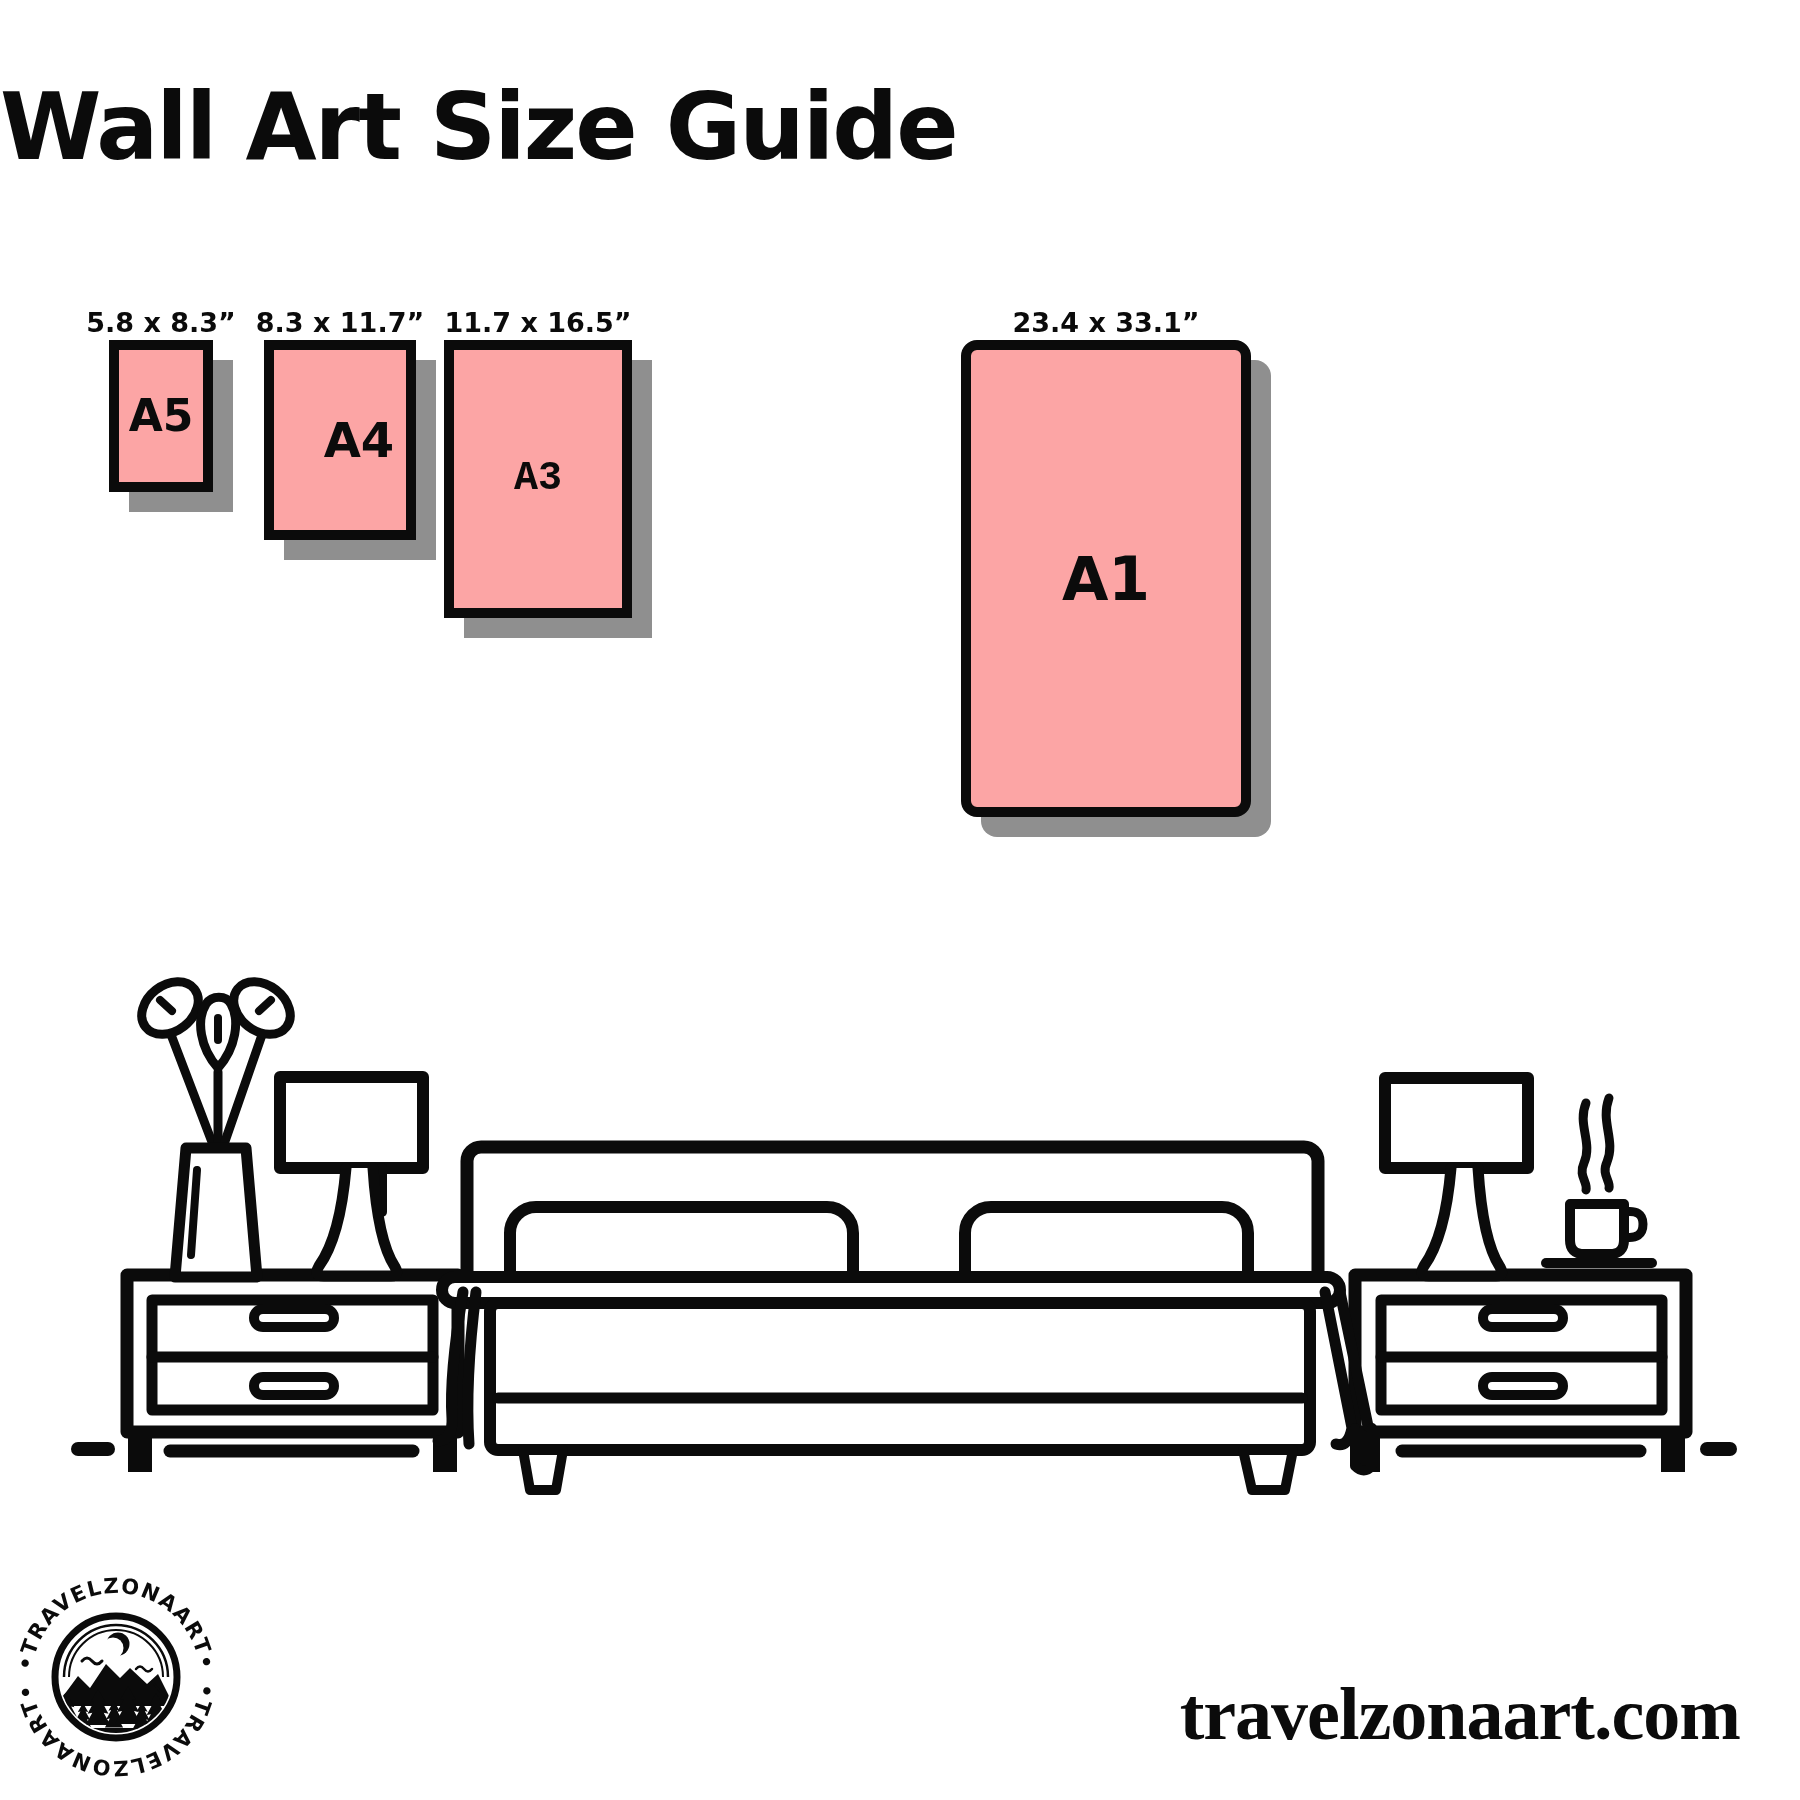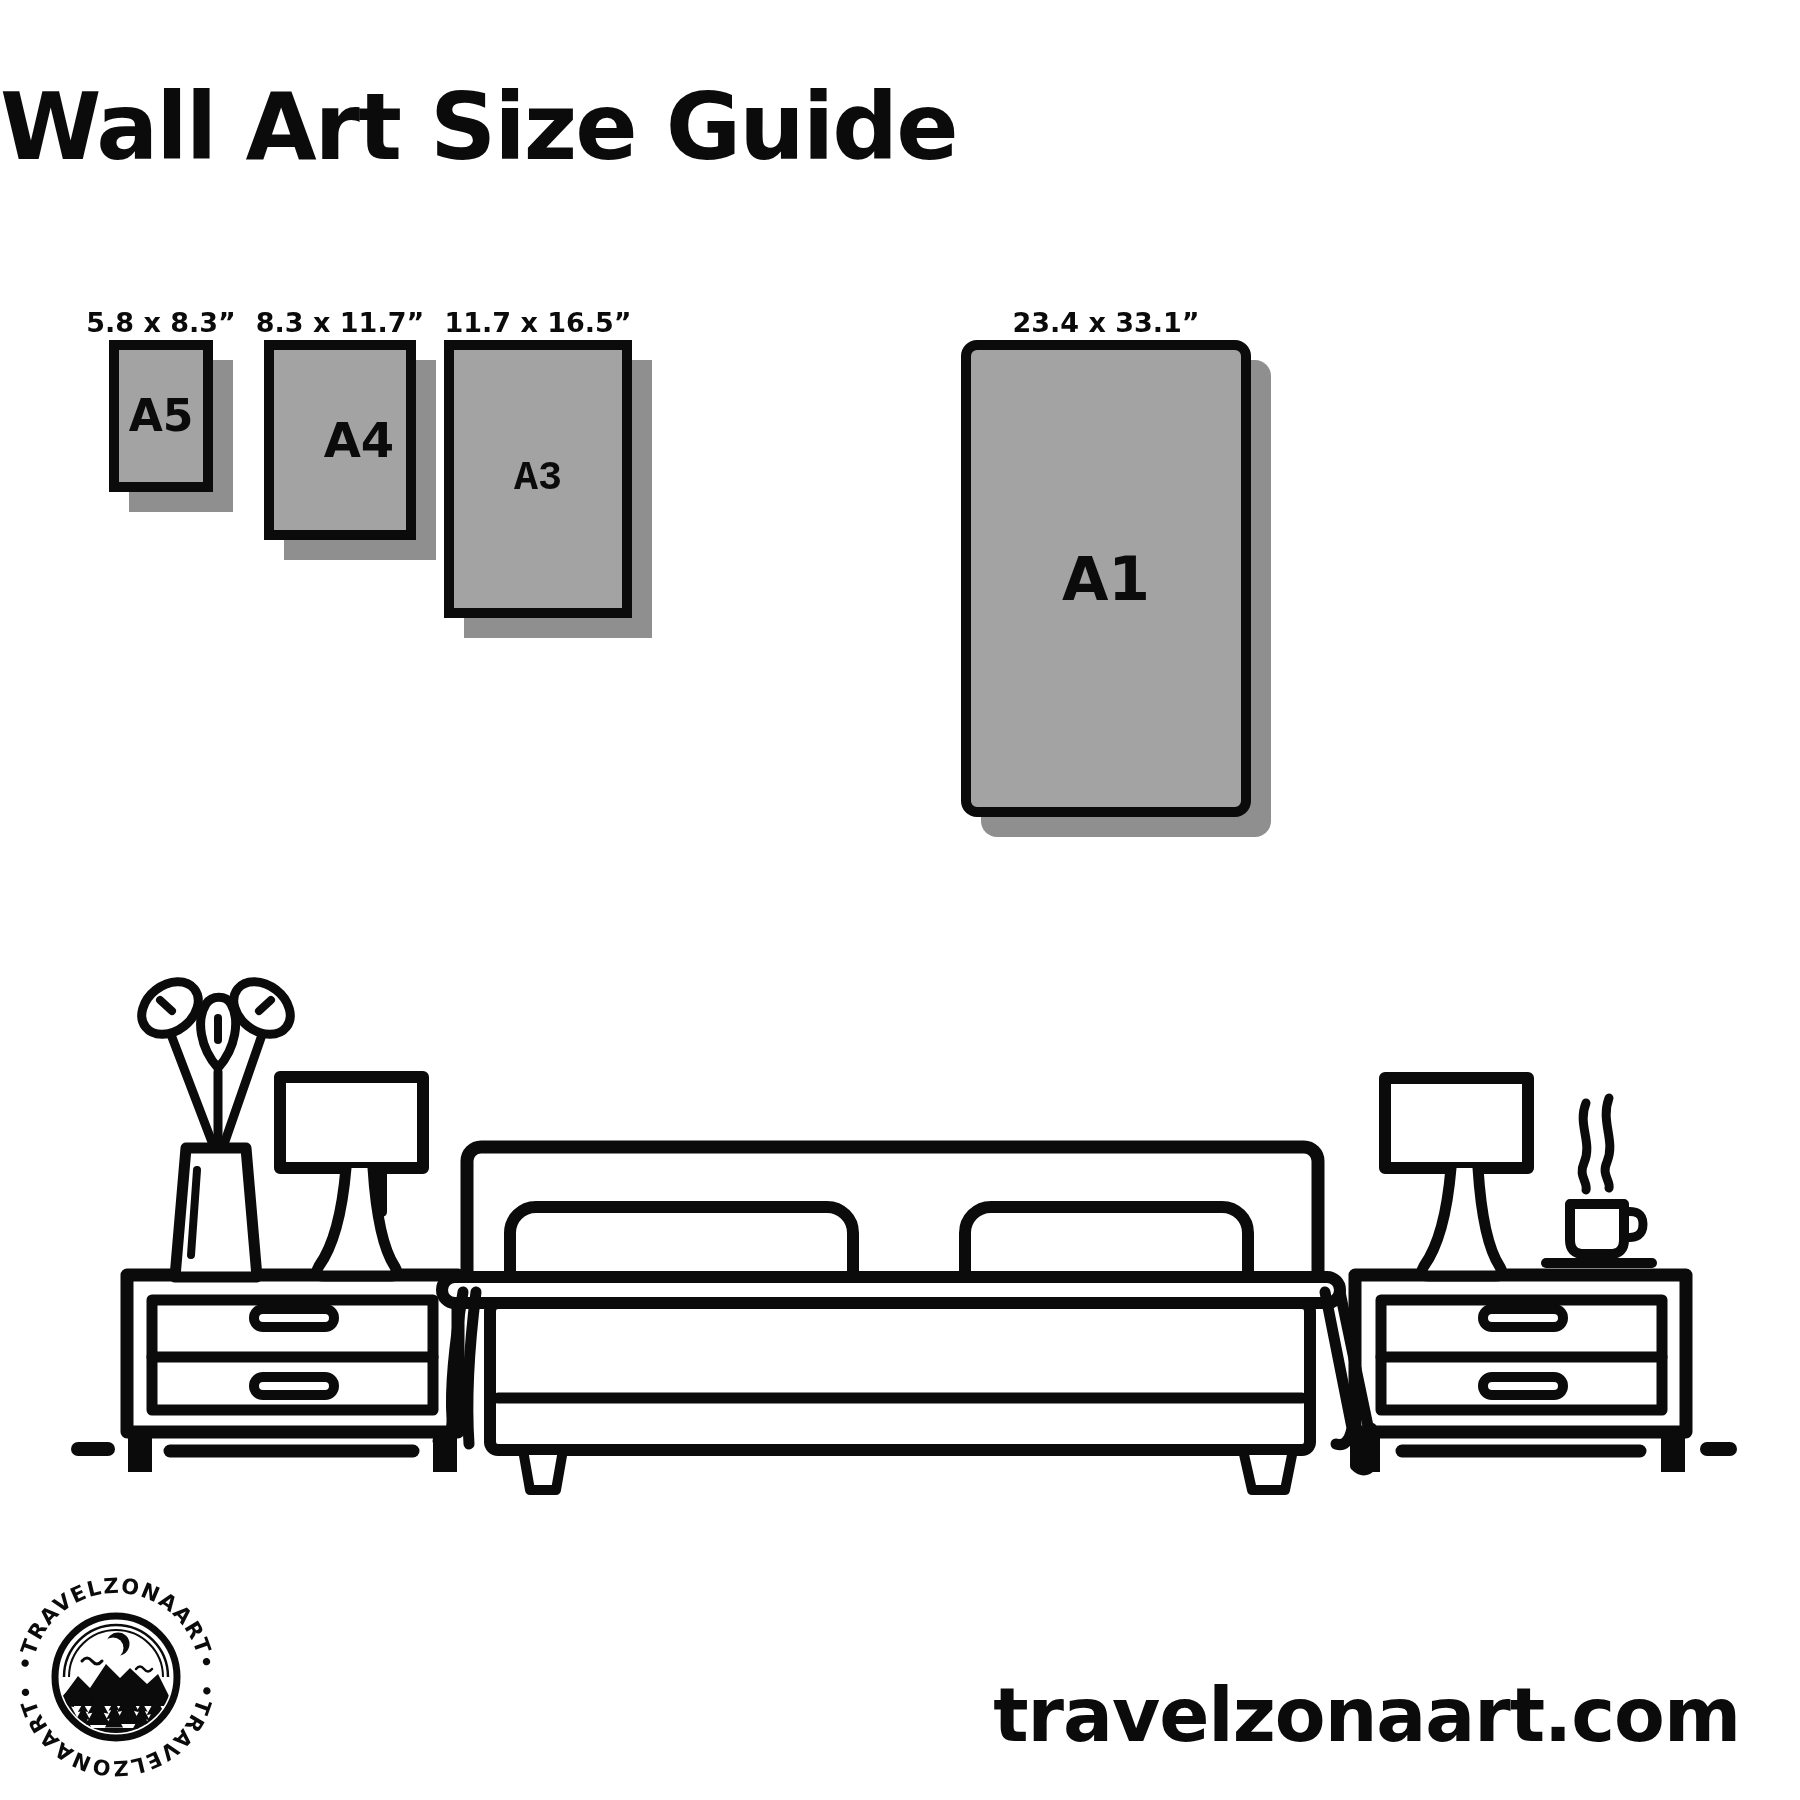--- a/index.html
+++ b/index.html
@@ -8,35 +8,35 @@
     background:#ffffff;
     font-family:"DejaVu Sans","Liberation Sans",sans-serif;
     color:#0b0b0b;
   }
   .page-title{
     position:absolute;left:0;top:74px;width:1800px;
     text-align:left;font-size:92px;font-weight:bold;letter-spacing:-2px;
   }
   #frames-layer{position:absolute;left:0;top:0;width:100%;height:100%;}
   .frame{
-    position:absolute;background:#a3a3a3;border:10px solid #0b0b0b;
+    position:absolute;background:#fca5a5;border:10px solid #0b0b0b;
     box-shadow:20px 20px 0 0 #8f8f8f;
     display:flex;align-items:center;justify-content:center;
     box-sizing:border-box;
   }
   .frame-code{font-weight:bold;line-height:1;}
   .frame-dims{
     position:absolute;bottom:100%;left:50%;transform:translateX(-50%);
     margin-bottom:12px;font-size:27px;font-weight:bold;white-space:nowrap;
   }
   #bedroom-scene{position:absolute;left:60px;top:960px;}
   #logo-badge{position:absolute;left:16px;top:1560px;}
   .website{
     position:absolute;right:60px;top:1672px;
-    font-size:74px;font-weight:bold;letter-spacing:-1px;
+    font-size:74px;font-weight:bold;letter-spacing:-1px;font-family:Liberation Serif, serif;
   }
   svg .ln{fill:none;stroke:#0b0b0b;stroke-linecap:round;stroke-linejoin:round;}
   svg .fw{fill:#ffffff;stroke:#0b0b0b;stroke-linecap:round;stroke-linejoin:round;}
   svg .fb{fill:#0b0b0b;stroke:none;}
 </style>
 </head>
 <body>
 
 <div class="page-title">Wall Art Size Guide</div>
 

